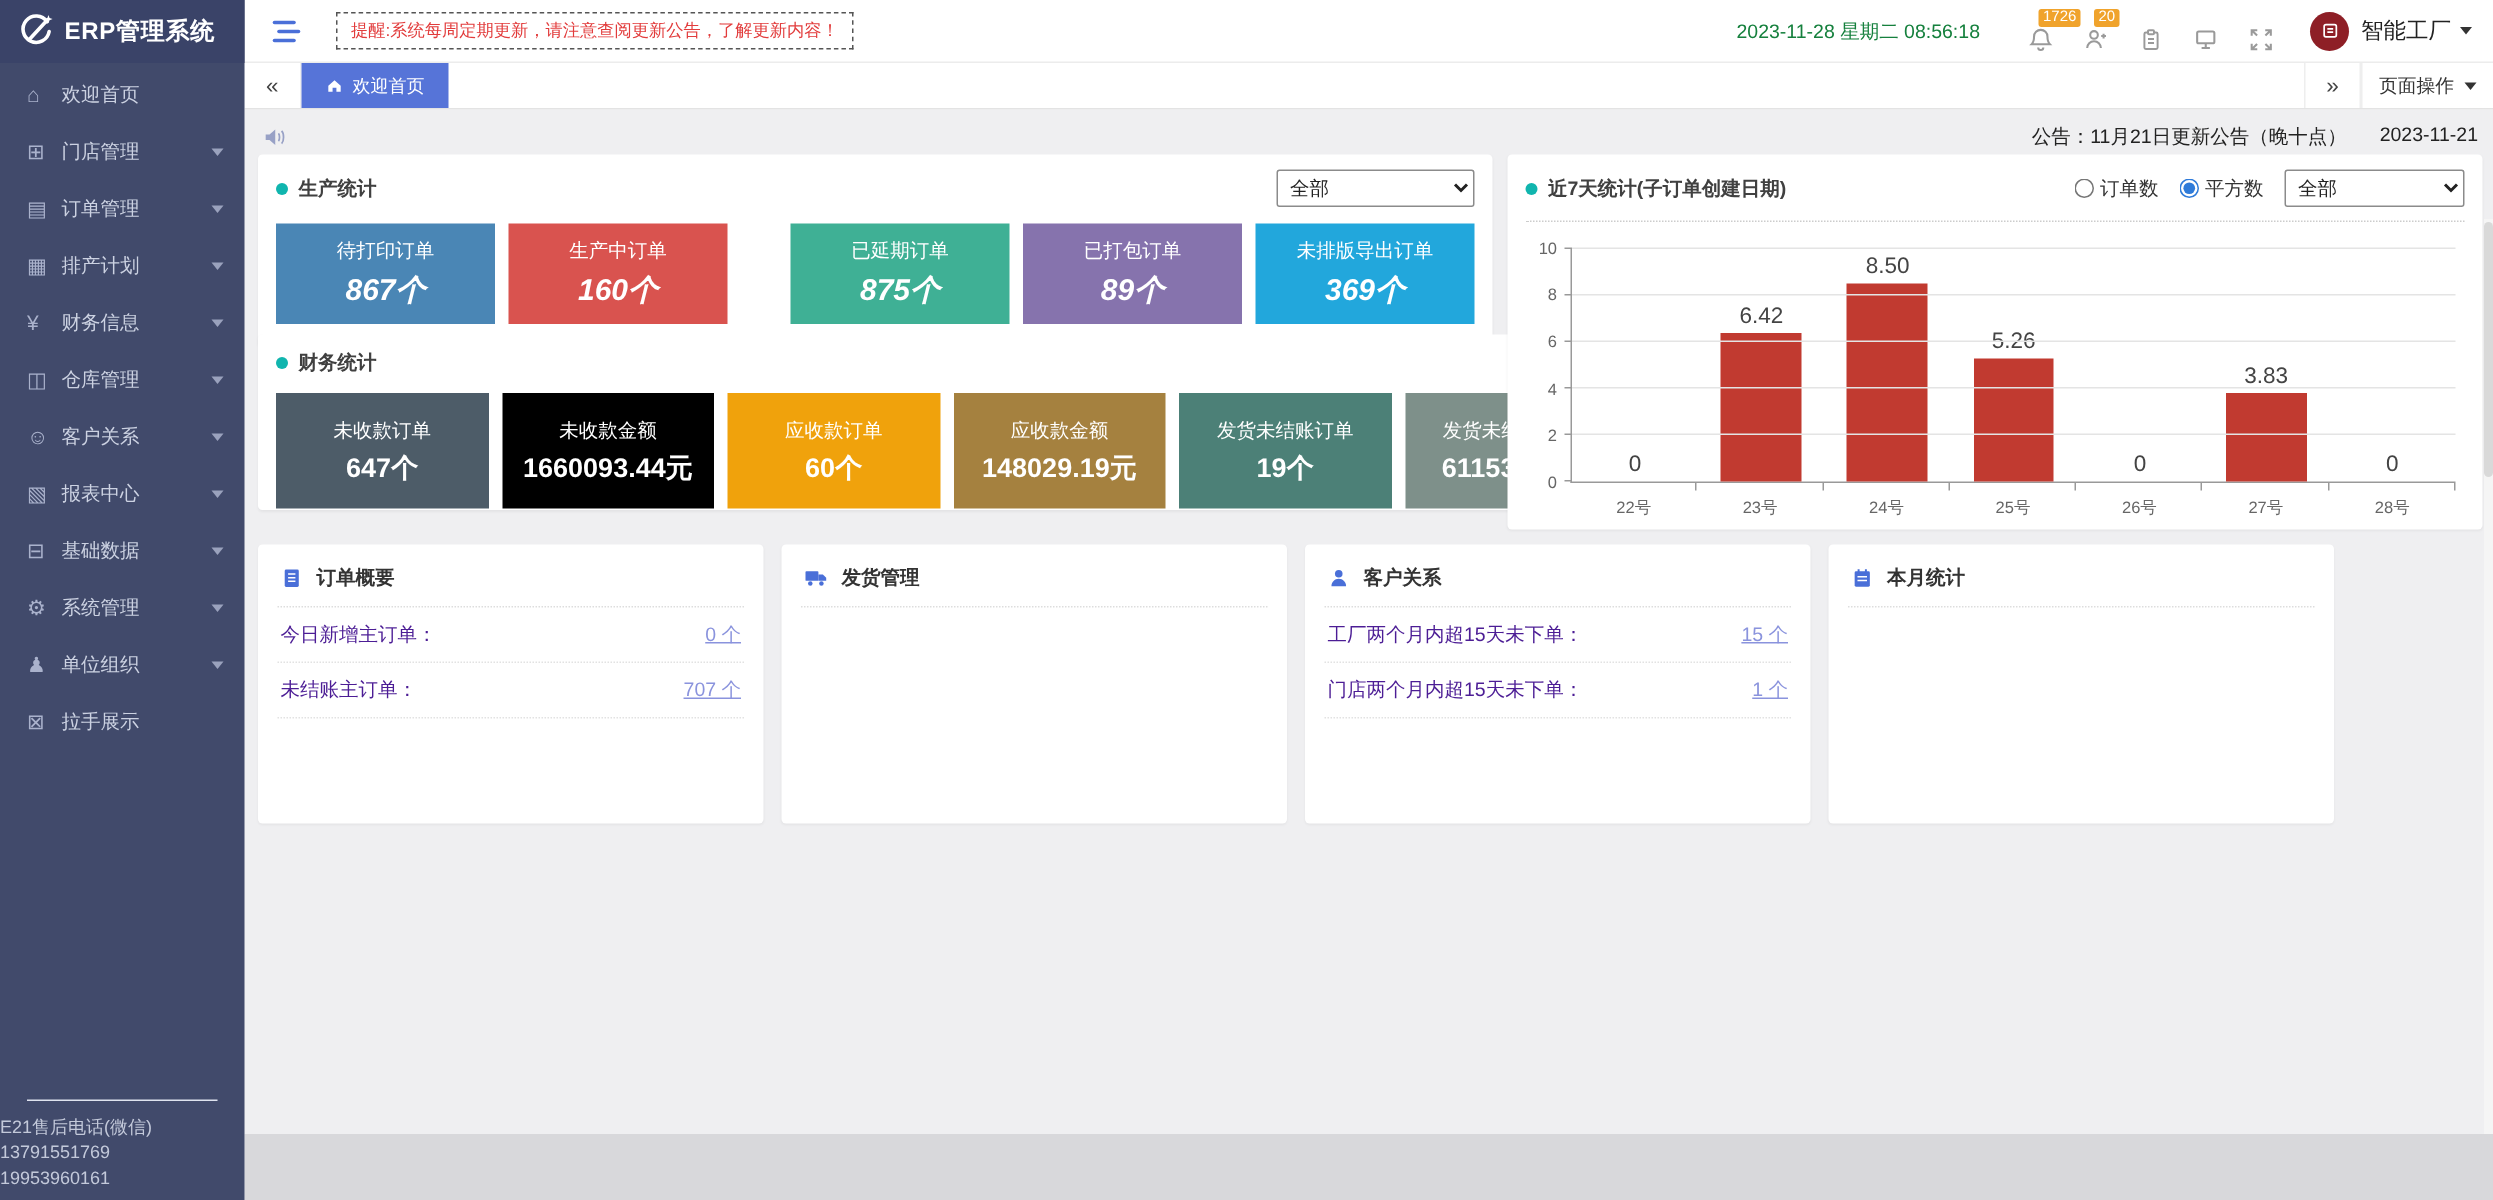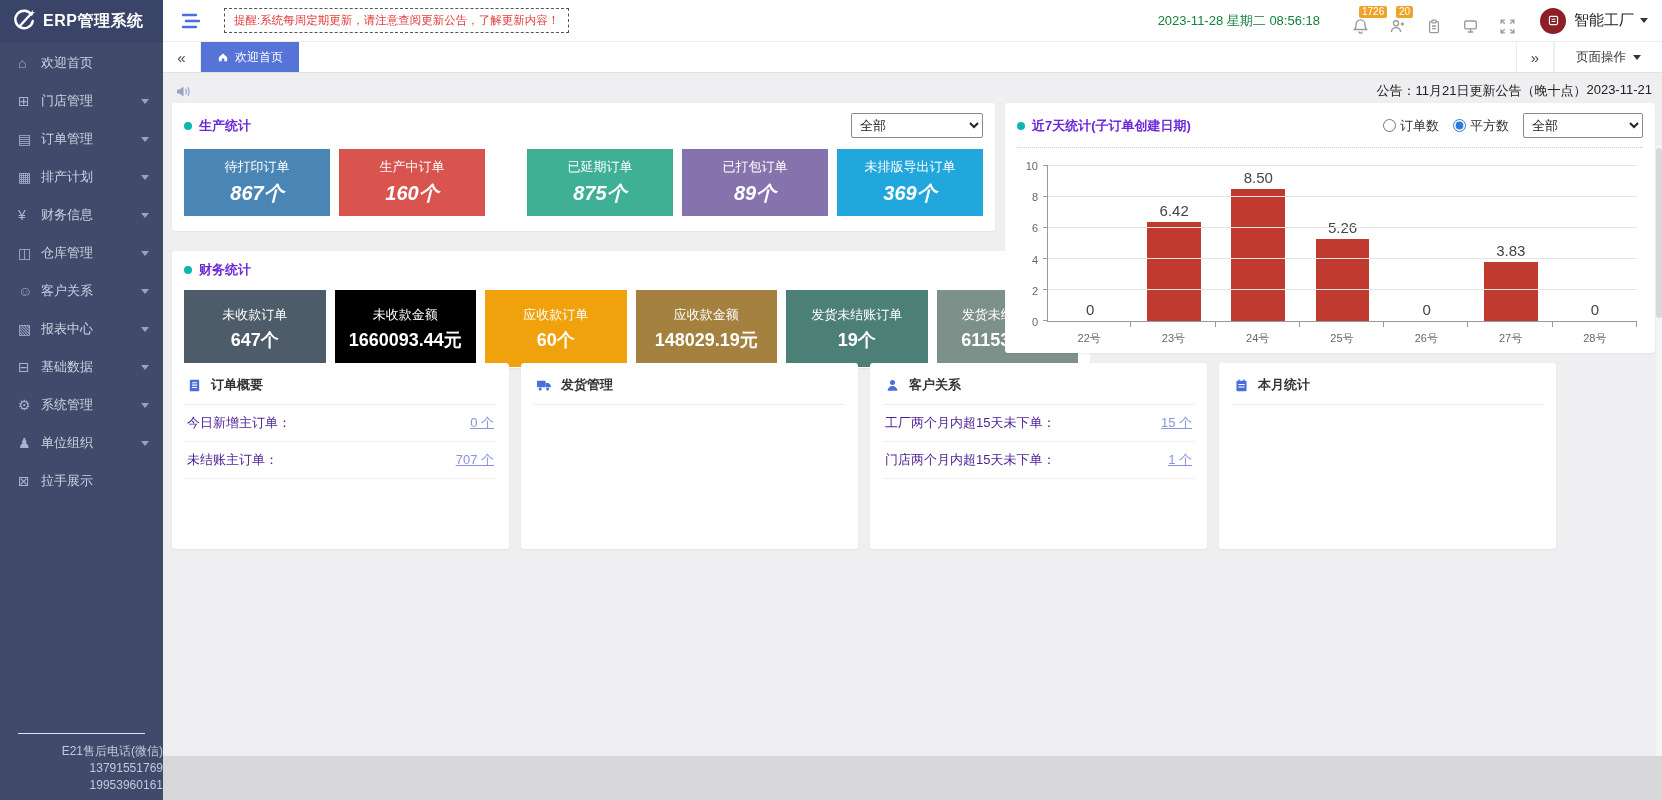--- a/index.html
+++ b/index.html
@@ -8,57 +8,57 @@
 
   
   .sidebar { position:absolute; left:0; top:0; width:163px; height:800px; background:#414a6b; z-index:5; }
   .logo { height:42px; background:#3a4368; display:flex; align-items:center; gap:7px; padding-left:12px; color:#fff; }
   .logo-text { font-size:16px; font-weight:bold; letter-spacing:.5px; }
   .menu { padding-top:2px; }
   .menu-item { height:38px; display:flex; align-items:center; padding:0 14px 0 18px; color:#ccd2e2; font-size:13px; cursor:pointer; }
   .menu-item .glyph { width:23px; font-size:14px; color:#aab2cc; flex:none; }
   .menu-item .mi-label { flex:1; }
   .caret { width:0; height:0; border-left:4px solid transparent; border-right:4px solid transparent; border-top:5px solid #9aa2bd; }
-  .side-footer { position:absolute; bottom:6px; left:0; right:0; text-align:right; color:#c3c9da; font-size:12px; line-height:17px; }
+  .side-footer { position:absolute; bottom:6px; left:0; right:0; text-align:left; color:#c3c9da; font-size:12px; line-height:17px; }
   .side-footer-line { height:1px; background:#dfe3ef; margin:0 18px 9px; }
 
   
   .header { position:absolute; left:163px; top:0; width:1499px; height:42px; background:#fff; border-bottom:1px solid #ececec; display:flex; align-items:center; }
   .hamburger { margin-left:17px; cursor:pointer; display:flex; }
   .reminder { margin-left:22px; border:1px dashed #555; padding:4px 9px; font-size:11.5px; color:#e23c3c; white-space:nowrap; }
   .header-right { margin-left:auto; display:flex; align-items:center; margin-right:14px; }
   .datetime { font-size:13px; color:#15803d; margin-right:22px; }
   .hicon { position:relative; padding-top:12px; margin:0 10px; cursor:pointer; display:flex; }
   .badge { position:absolute; top:0; left:7px; background:#f0a32c; color:#fff; font-size:10px; line-height:12px; padding:0 3px; border-radius:2px; white-space:nowrap; }
   .avatar { width:26px; height:26px; border-radius:50%; background:#8e1f26; display:flex; align-items:center; justify-content:center; margin:0 8px 0 14px; }
   .username { font-size:15px; color:#222; cursor:pointer; display:flex; align-items:center; gap:6px; }
   .username .caret { border-top-color:#333; }
 
   
   .tabbar { position:absolute; left:163px; top:42px; width:1499px; height:31px; background:#fff; border-bottom:1px solid #e3e3e3; display:flex; align-items:stretch; }
   .tab-scroll { width:38px; display:flex; align-items:center; justify-content:center; font-size:15px; color:#444; border-right:1px solid #eee; cursor:pointer; }
   .tab-scroll.right { margin-left:auto; border-left:1px solid #eee; }
   .tab-active { background:#5674d8; color:#fff; font-size:12px; display:flex; align-items:center; gap:6px; padding:0 16px; cursor:pointer; }
-  .page-actions { width:108px; display:flex; align-items:center; justify-content:center; gap:7px; font-size:12.5px; color:#333; border-left:1px solid #eee; cursor:pointer; }
+  .page-actions { width:88px; display:flex; align-items:center; justify-content:center; gap:7px; font-size:12.5px; color:#333; border-left:1px solid #eee; cursor:pointer; }
   .page-actions .caret { border-top-color:#333; }
 
   
   .content { position:absolute; left:163px; top:73px; width:1499px; height:683px; }
   .bottom-band { position:absolute; left:163px; bottom:0; width:1499px; height:44px; background:#d8d8db; }
   .announce { position:absolute; top:6px; left:12px; right:10px; height:24px; display:flex; align-items:center; }
-  .announce-text { margin-left:auto; font-size:13px; color:#222; display:flex; }
+  .announce-text { margin-left:auto; font-size:13px; color:#222; display:flex; gap:22px; }
 
   .panel { position:absolute; background:#fff; border-radius:3px; box-shadow:0 1px 2px rgba(0,0,0,.05); }
   .panel-head { display:flex; align-items:center; }
   .dot { width:8px; height:8px; border-radius:50%; background:#10b5ae; flex:none; }
-  .panel-title { font-size:13px; font-weight:bold; color:#6d28d9; margin-left:7px; }
+  .panel-title { font-size:13px; font-weight:bold; color:#404040; margin-left:7px; }
   select { font-size:13px; color:#222; border:1px solid #8b8b8b; border-radius:2px; background:#fff; height:25px; padding:0 4px; }
 
   .prod-panel { left:9px; top:30px; width:823px; height:128px; padding:10px 12px; }
-  .fin-panel  { left:9px; top:178px; width:918px; height:117px; padding:10px 12px; }
+  .fin-panel  { left:9px; top:150px; width:918px; height:117px; padding:10px 12px; }
   .prod-panel select, .fin-panel select { margin-left:auto; width:132px; }
   .cards { display:flex; gap:9px; margin-top:11px; }
   .card { flex:1; display:flex; flex-direction:column; align-items:center; justify-content:center; color:#fff; cursor:pointer; }
   .prod-panel .card { height:67px; }
   .fin-panel .card { height:77px; }
   .card-label { font-size:13px; }
   .card-value { font-weight:bold; margin-top:4px; }
   .prod-panel .card-value { font-size:20px;font-style:italic; }
   .fin-panel .card-value { font-size:18px; }
 

